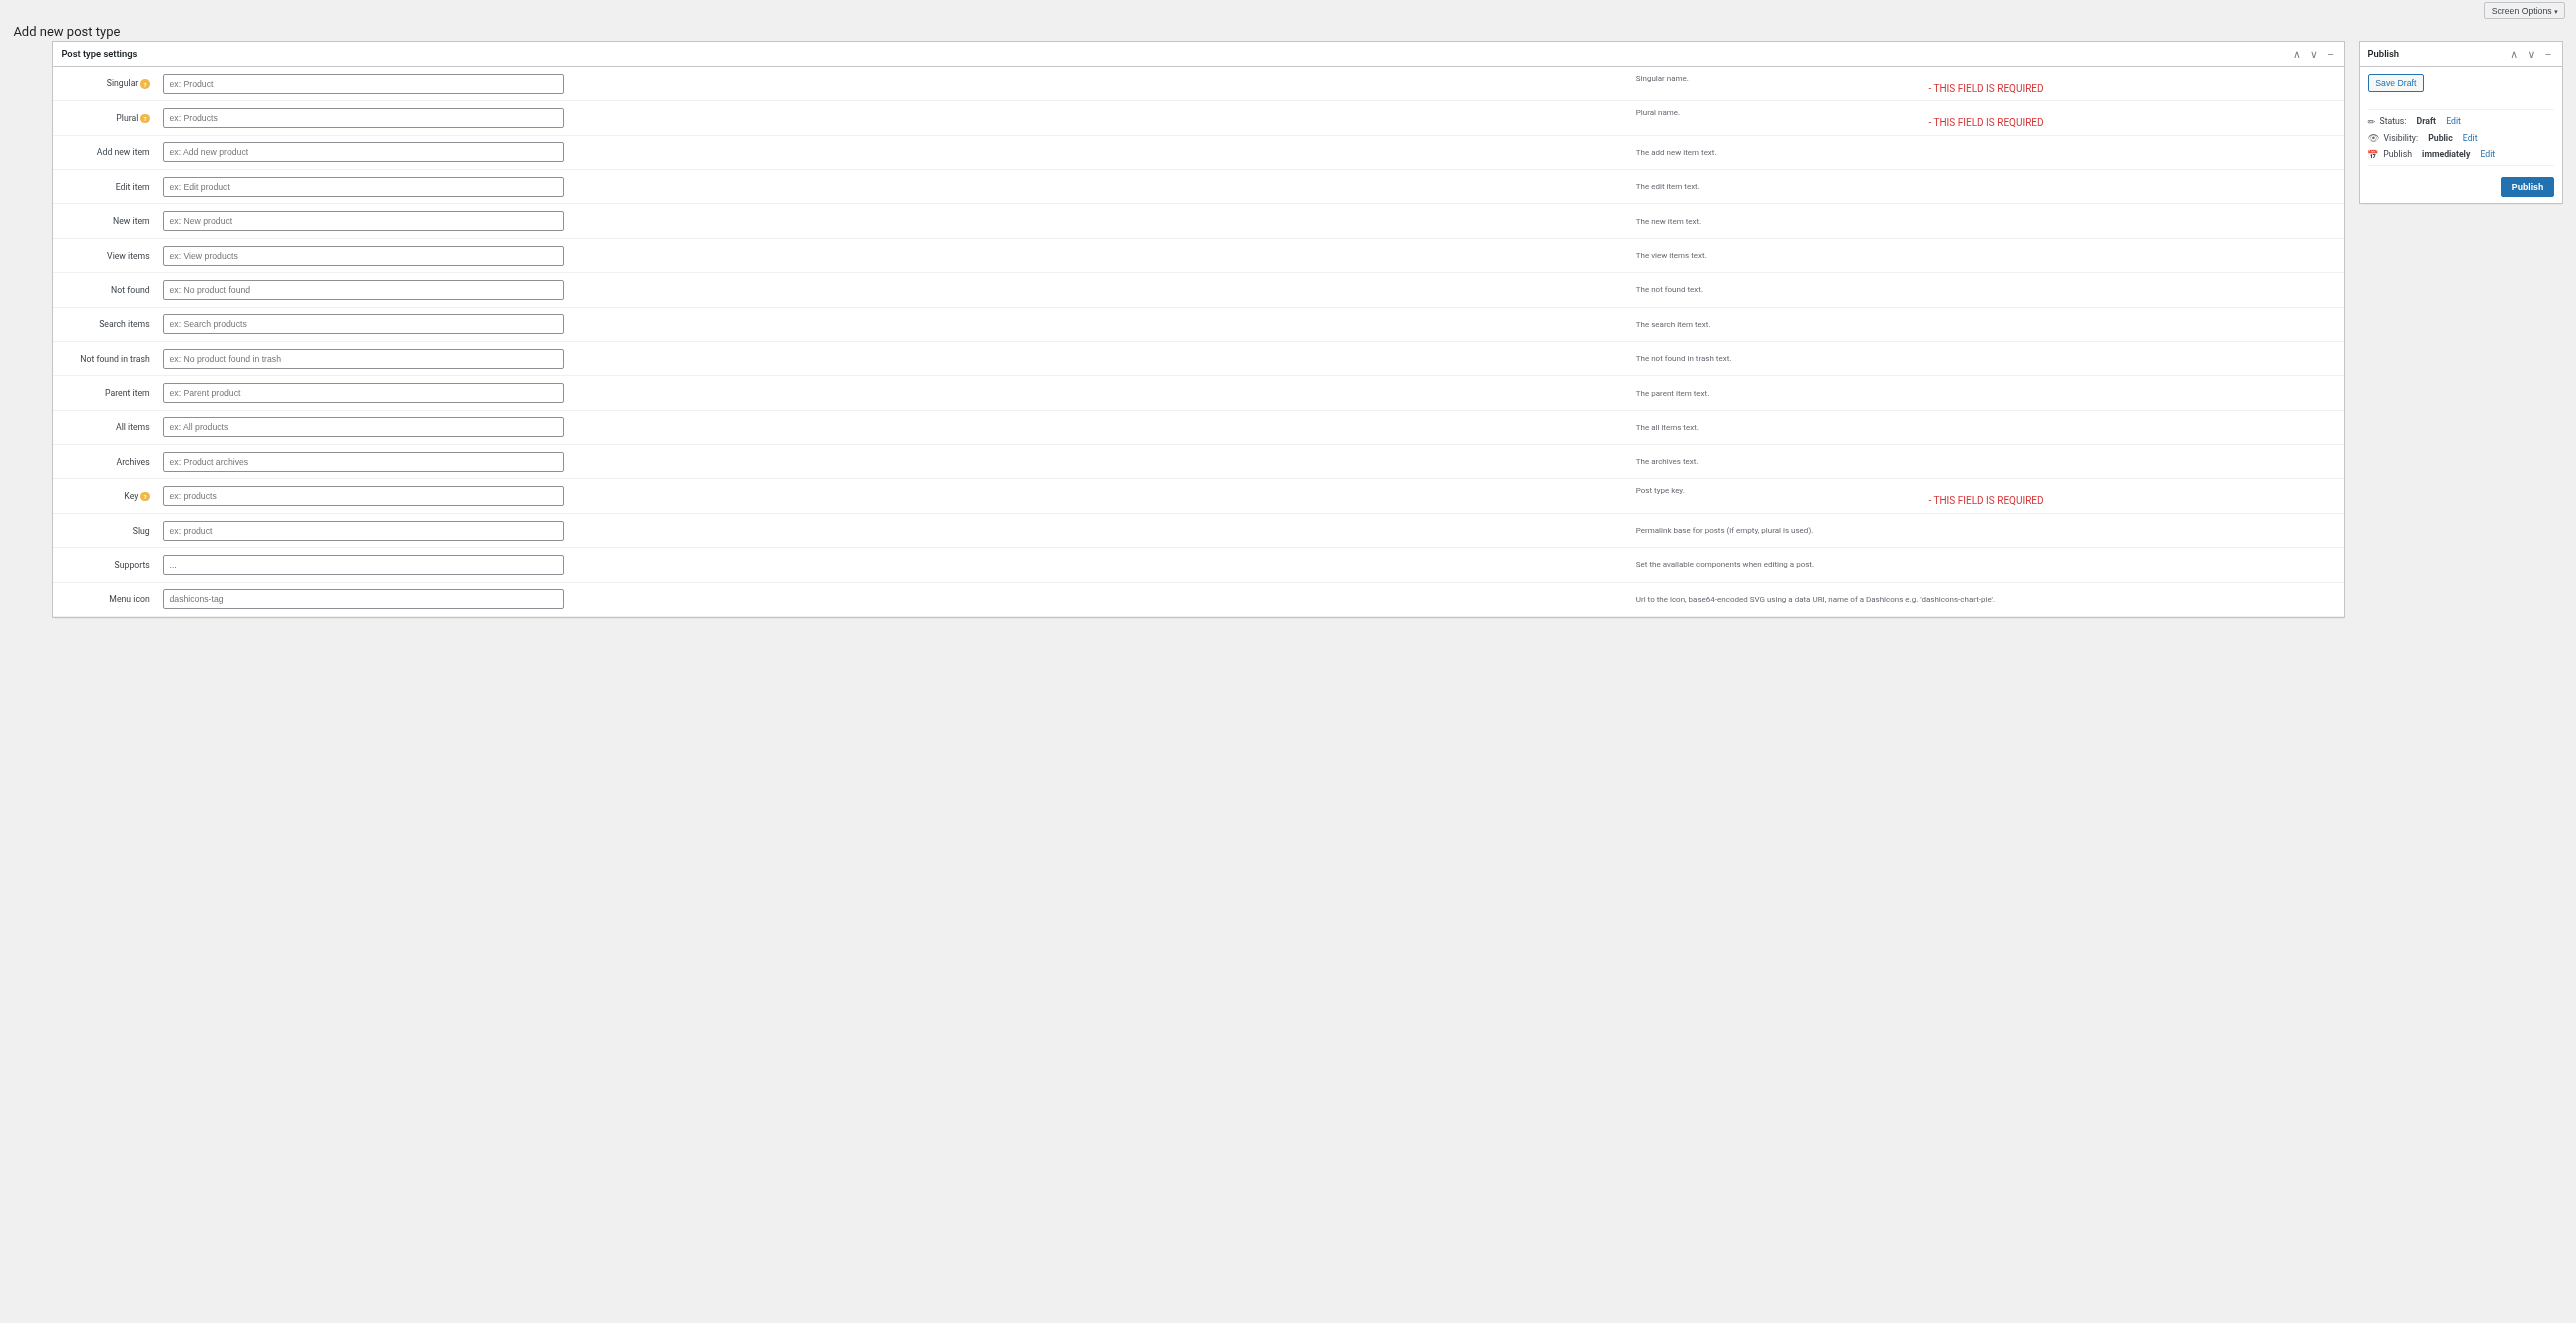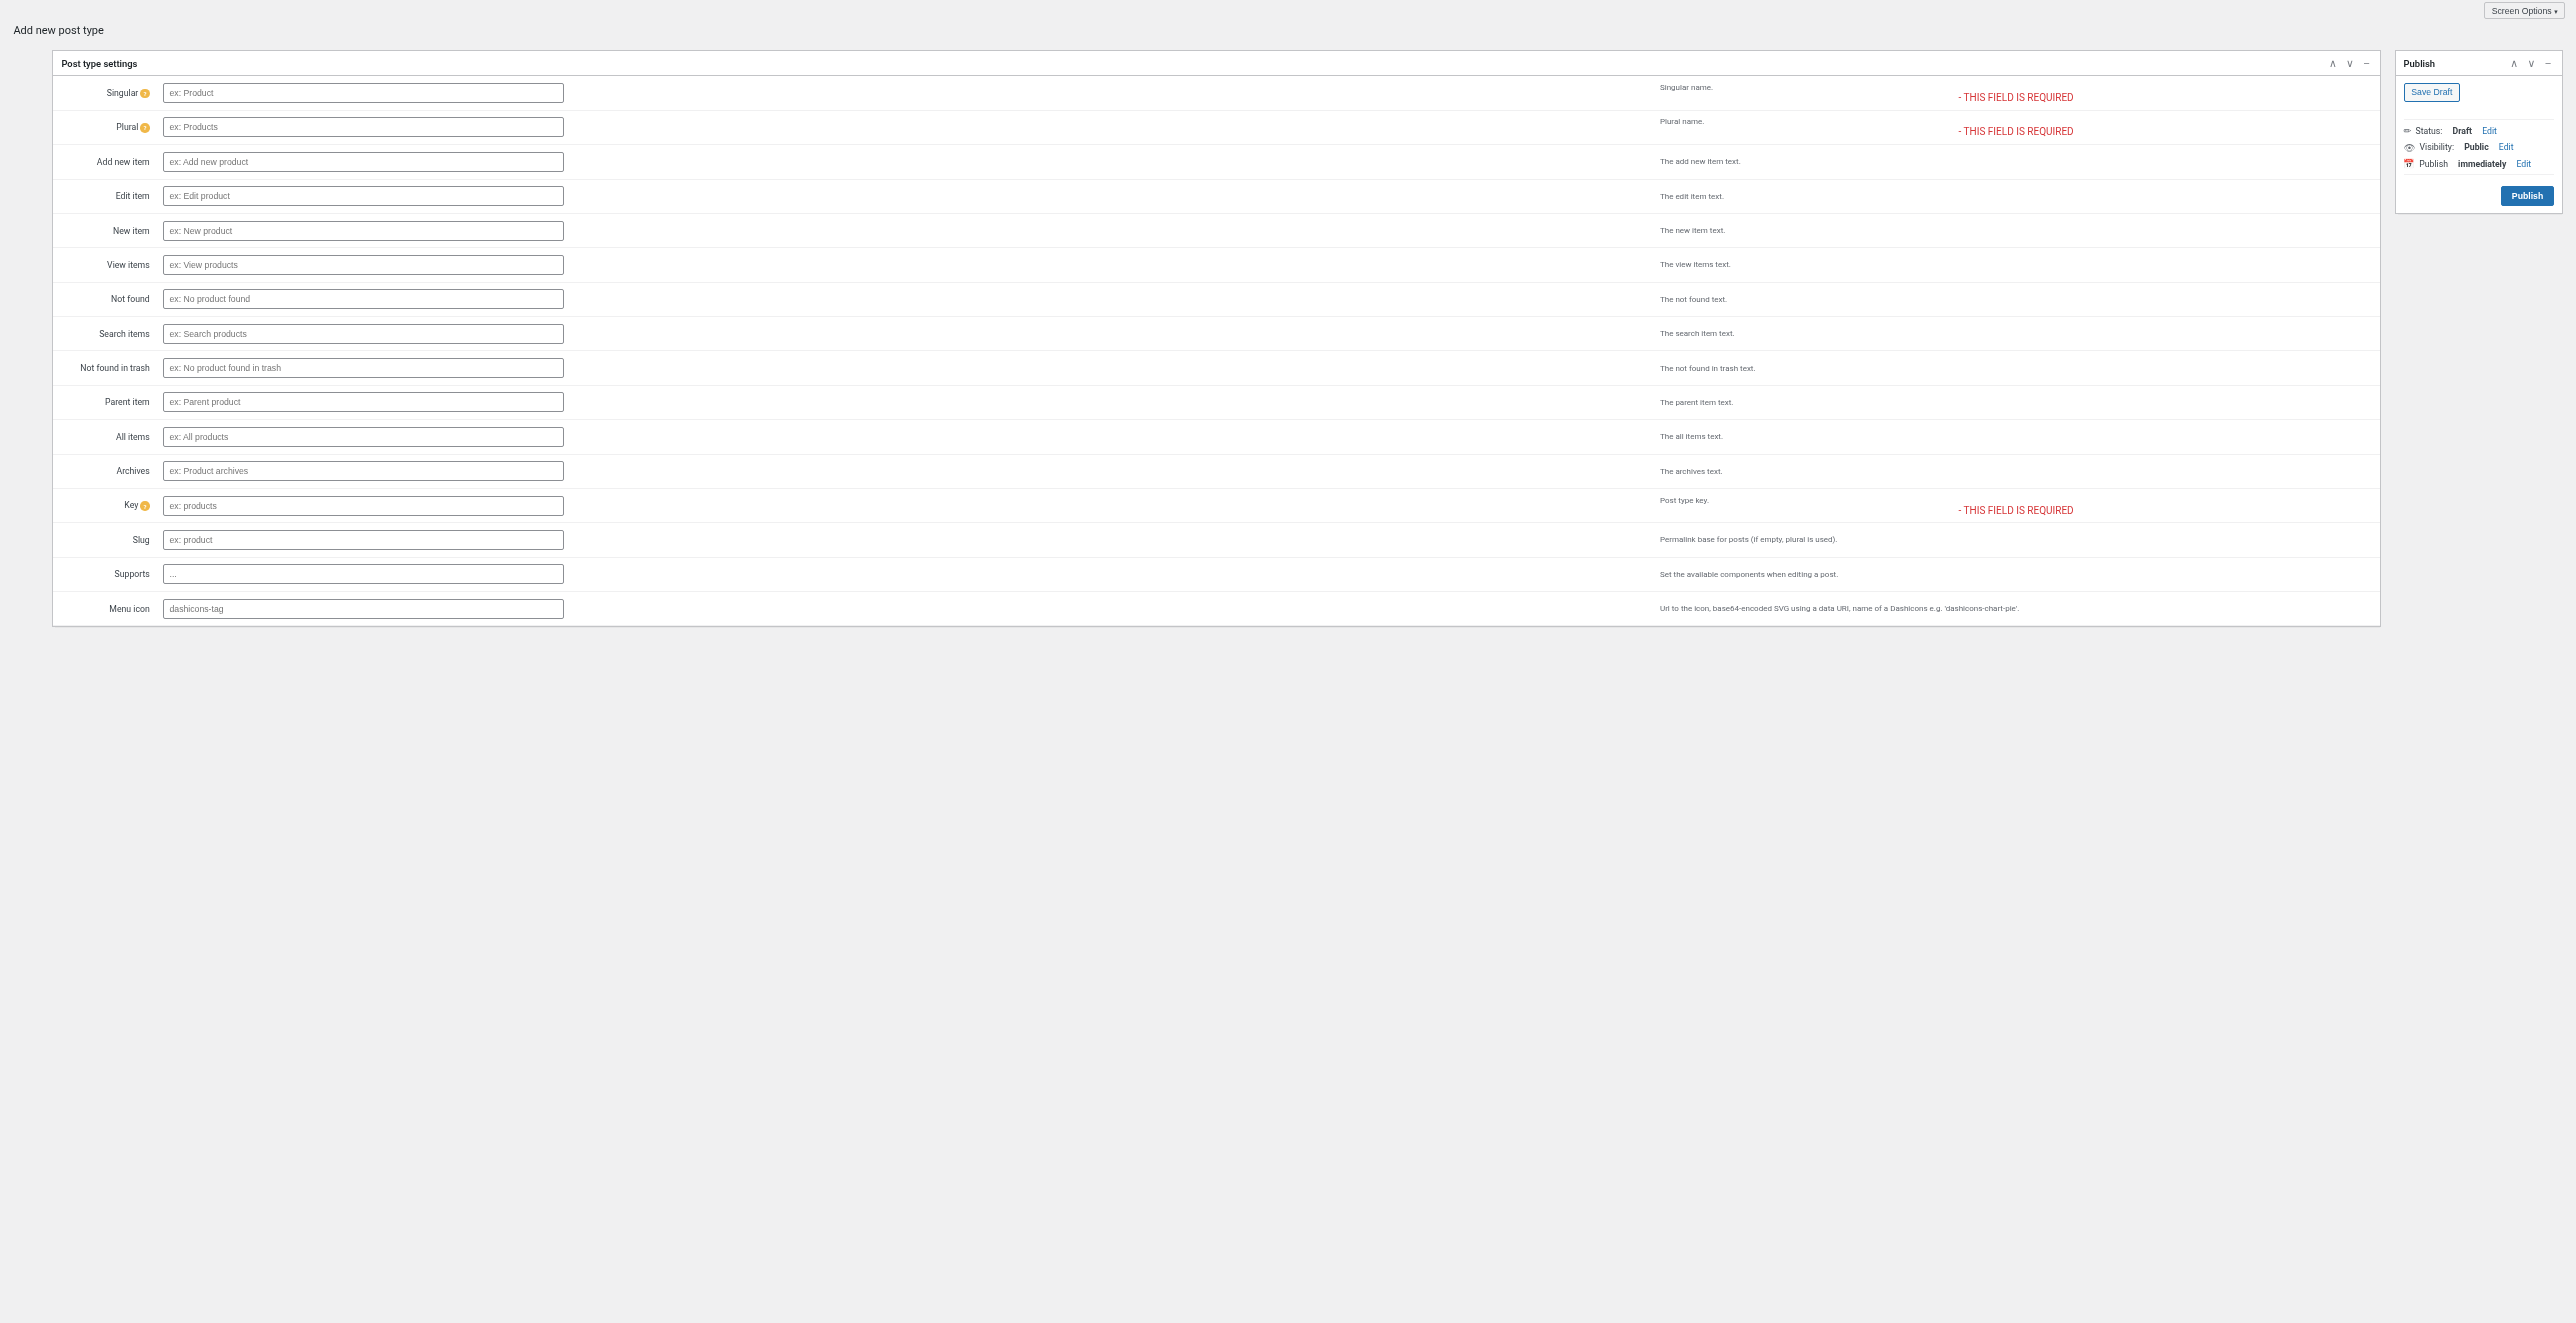--- a/index.html
+++ b/index.html
@@ -34,24 +34,24 @@
       display: flex;
       align-items: center;
       gap: 2.7px;
     }
     
     .page-wrap {
       padding: 24px 13.4px 13.4px 13.4px;
       max-width: 100%;
     }
     .page-title {
-      font-size: 11px;
+      font-size: 13px;
       font-weight: 400;
       color: #1d2327;
-      margin-bottom: 12px;
+      margin-bottom: 0;
       line-height: 1.3;
     }
     
     .main-layout {
       display: flex;
       gap: 13.4px;
       align-items: flex-start;
     }
     
     .content-area {
@@ -150,21 +150,21 @@
       max-width: 201px;
     }
     .field-required {
       color: #d63638;
       font-size: 10px;
       display: block;
       text-align: center;
     }
     
     .sidebar {
-      width: 168px;
+      width: 204px;
       flex-shrink: 0;
     }
     .publish-panel {
       background: #fff;
       border: 0.7px solid #c3c4c7;
       box-shadow: 0 0.7px 0.7px rgba(0,0,0,.04);
     }
     .publish-header {
       background: #fff;
       border-bottom: 0.7px solid #c3c4c7;

